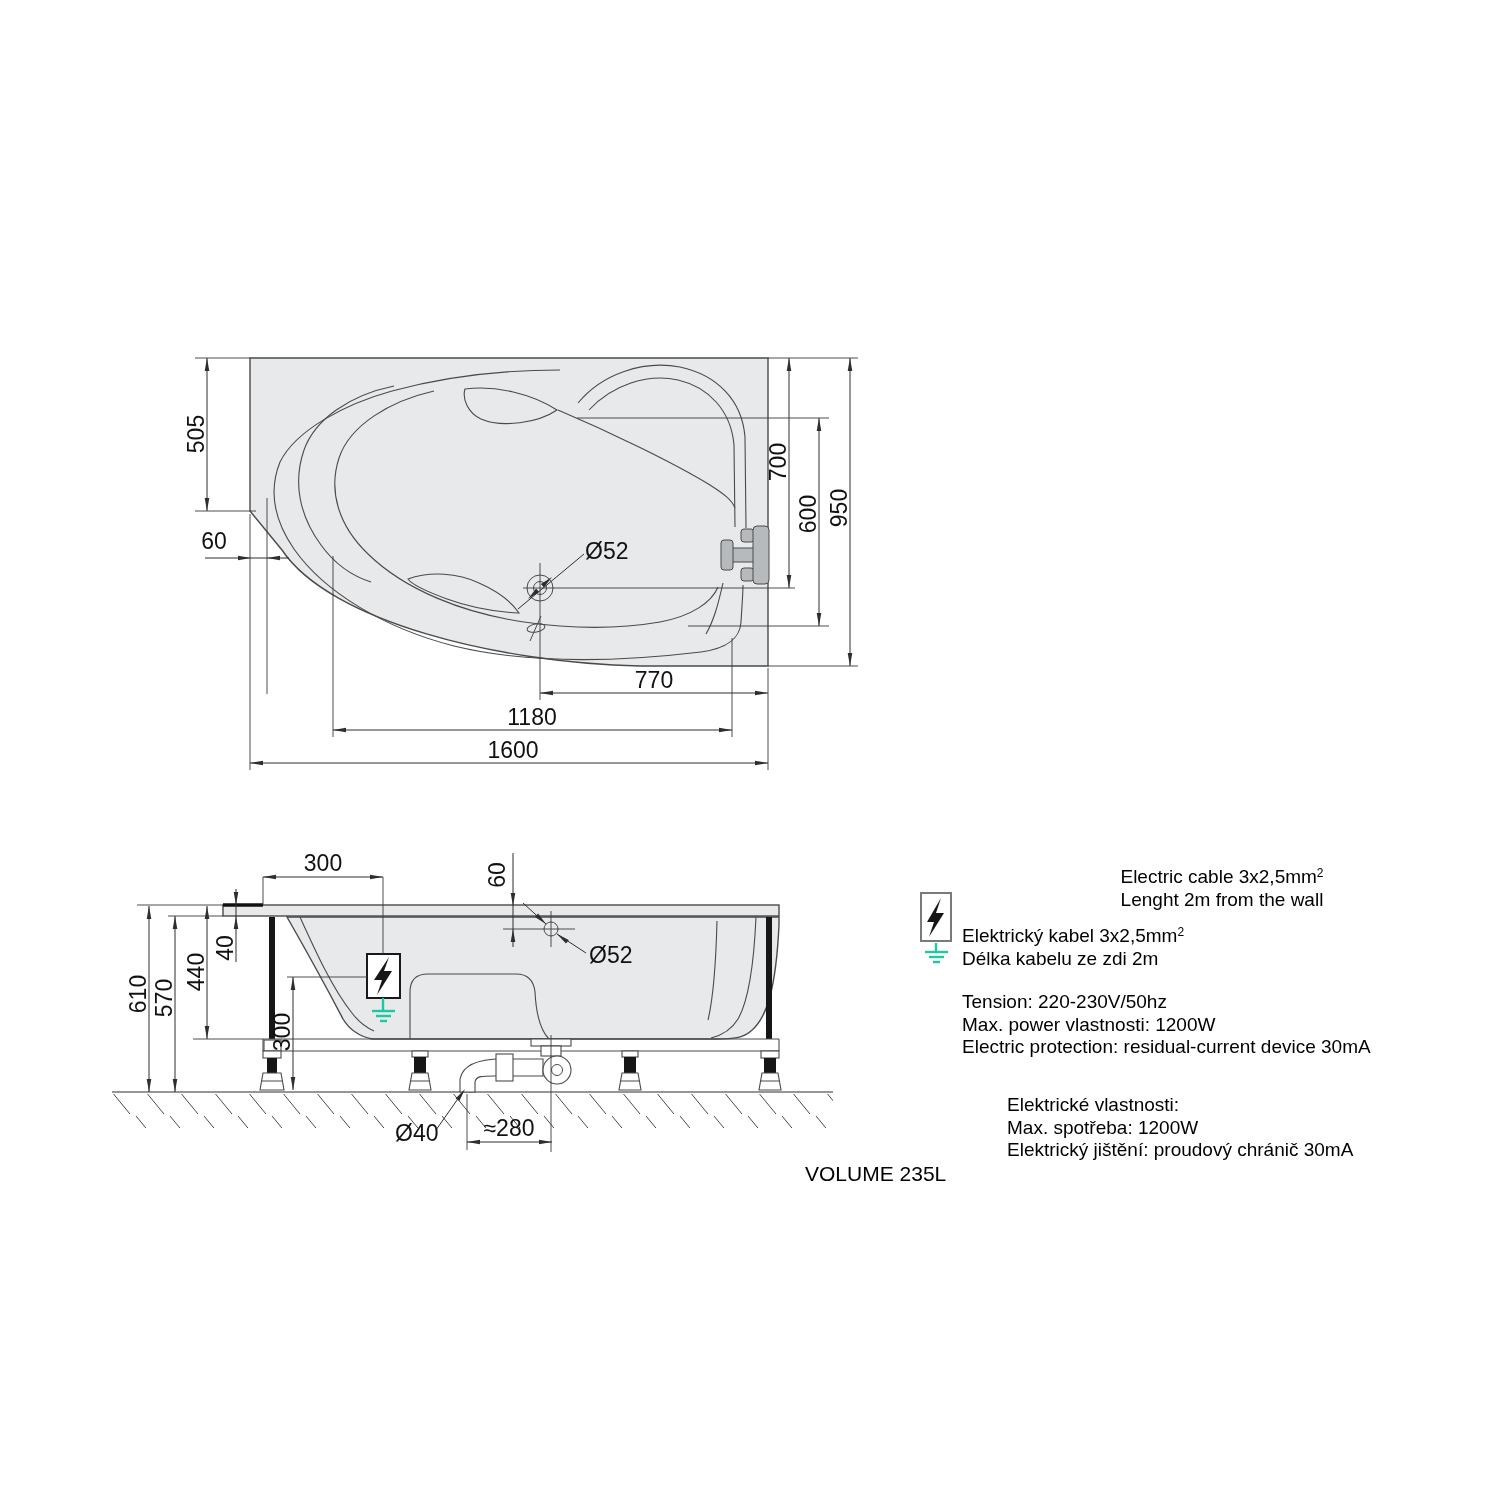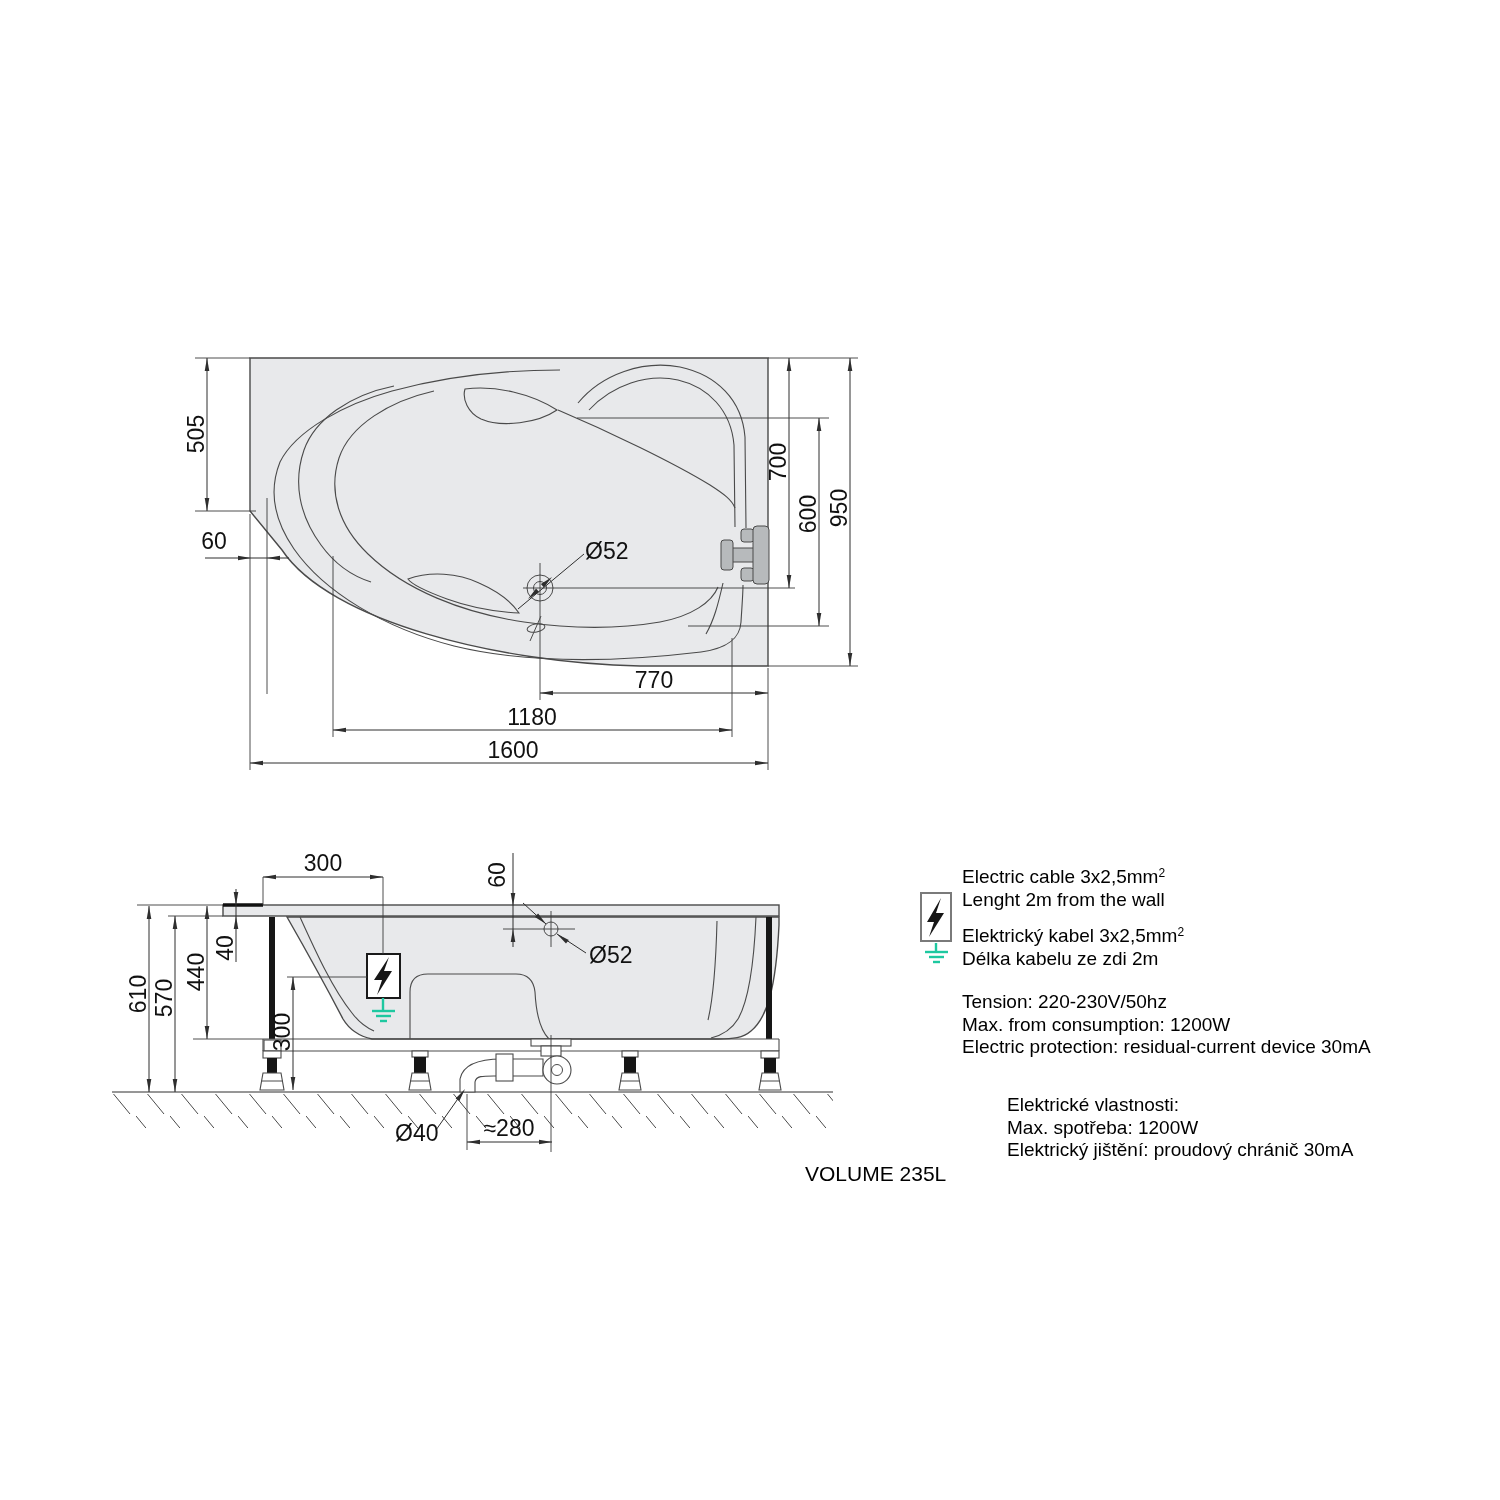--- a/index.html
+++ b/index.html
@@ -15,21 +15,21 @@
   .arr {fill:#2e2e2e;stroke:none;}
   .wht {fill:#ffffff;stroke:#4a4a4a;stroke-width:1.1;}
   .blk {fill:#161616;stroke:none;}
   .fix {fill:#b7babc;stroke:#4a4a4a;stroke-width:1;}
   .grn {stroke:#1ec8a0;stroke-width:2.4;fill:none;}
   .thick{stroke:#111;stroke-width:3.5;fill:none;}
   text.dtx{font-family:"Liberation Sans",sans-serif;font-size:23px;fill:#111;}
   text.mid{text-anchor:middle;}
   
   .notes{position:absolute;left:962px;width:520px;color:#000;font-size:19px;line-height:22.5px;}
-  .g1{top:862px;} .g2{top:921px;} .g3{top:991px;} .g4{top:1094px;margin-left:45px;}
+  .g1{top:862px;text-align:center;} .g2{top:921px;} .g3{top:991px;} .g4{top:1094px;margin-left:45px;}
   .sup{font-size:12px;vertical-align:6px;}
   .volume{position:absolute;left:805px;top:1136px;font-size:21px;color:#000;margin-top:26px;}
 </style>
 </head>
 <body>
 
 <div class="canvas">
 <svg width="1500" height="1500" viewBox="0 0 1500 1500">
   <defs>
     <pattern id="hatch" patternUnits="userSpaceOnUse" width="34" height="36">
@@ -320,21 +320,21 @@
 <div class="notes g1">
   <div><span>Electric cable 3x2,5mm</span><span class="sup">2</span></div>
   <div>Lenght 2m from the wall</div>
 </div>
 <div class="notes g2">
   <div><span>Elektrický kabel 3x2,5mm</span><span class="sup">2</span></div>
   <div>Délka kabelu ze zdi 2m</div>
 </div>
 <div class="notes g3">
   <div>Tension: 220-230V/50hz</div>
-  <div>Max. from consumption: 1200W</div>
+  <div>Max. power vlastnosti: 1200W</div>
   <div>Electric protection: residual-current device 30mA</div>
 </div>
 <div class="notes g4">
   <div>Elektrické vlastnosti:</div>
   <div>Max. spotřeba: 1200W</div>
   <div>Elektrický jištění: proudový chránič 30mA</div>
 </div>
 <div class="volume">VOLUME 235L</div>
 </div>
 

